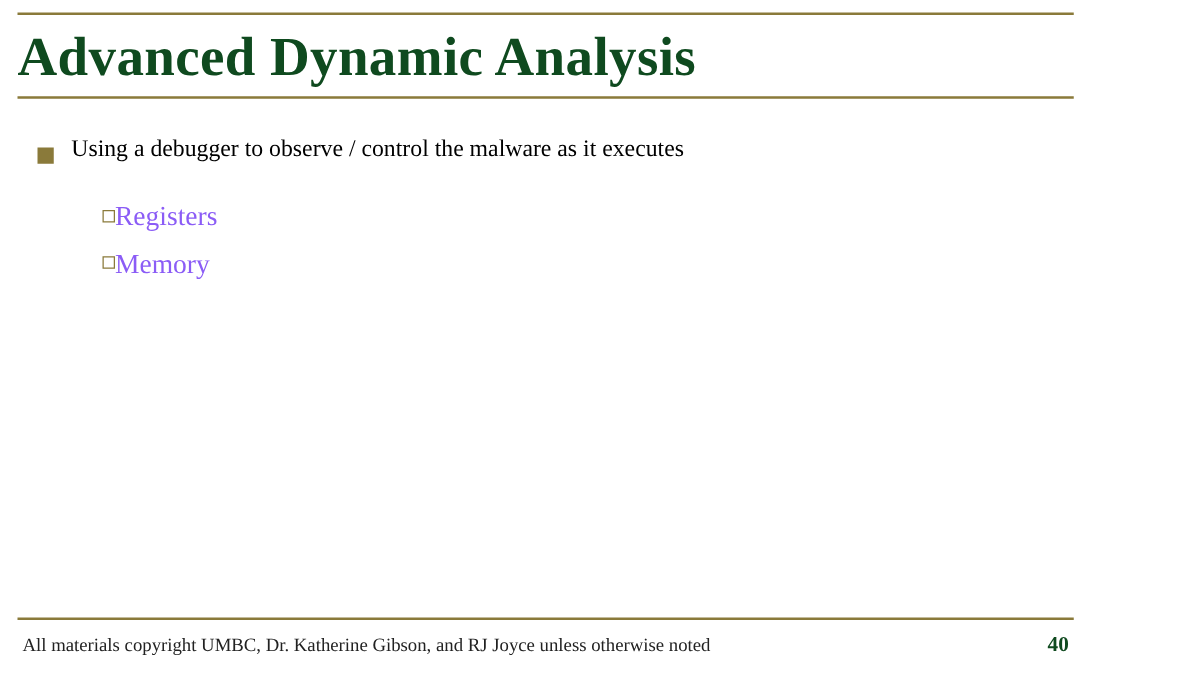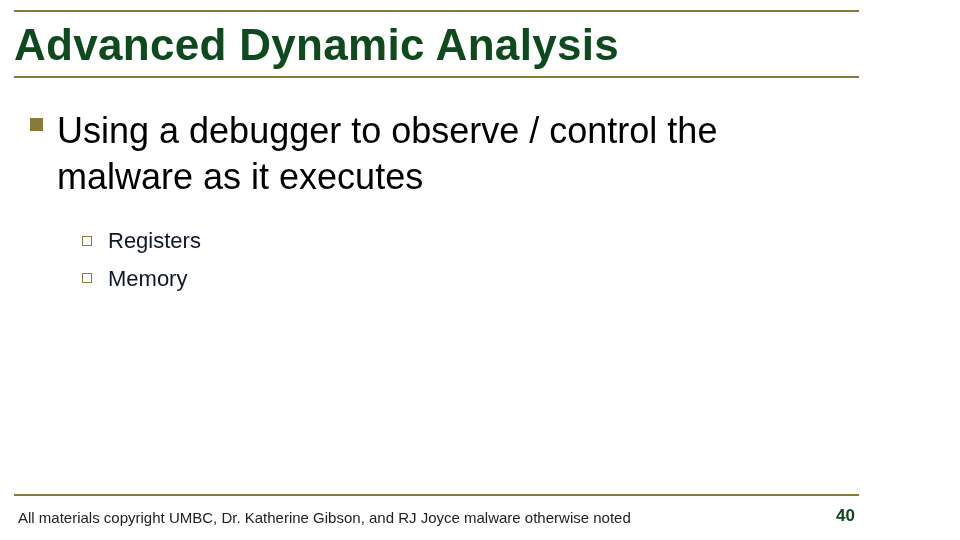--- a/index.html
+++ b/index.html
@@ -2,20 +2,21 @@
 <html><head>
 <meta charset="utf-8">
 <style>
   * { margin: 0; padding: 0; box-sizing: border-box; }
   html, body { width: 960px; height: 540px; font-family: Arial, Helvetica, sans-serif; background: #fff; color: #000; }
   .slide {
     position: relative;
     width: 873px;
     height: 540px;
     padding: 15px;
+    font-family: Liberation Serif, serif;
   }
   .top-rule {
     position: absolute;
     top: 10px;
     left: 14px;
     right: 14px;
     height: 2px;
     background: #8a7a3a;
   }
   .title {
@@ -33,43 +34,42 @@
   .content {
     position: absolute;
     top: 108px;
     left: 30px;
     right: 30px;
   }
   .level1 {
     display: flex;
     align-items: flex-start;
     gap: 14px;
-    font-size: 36px;
+    font-size: 19px;
     line-height: 1.28;
     color: #000;
   }
   .bullet-square {
     width: 13px;
     height: 13px;
     background: #8a7a3a;
     margin-top: 10px;
     flex: 0 0 auto;
   }
   .level1-text { flex: 1 1 auto; }
   .sublist {
     margin-top: 22px;
     margin-left: 52px;
   }
   .level2 {
     display: flex;
     align-items: center;
-    gap: 16px;
     font-size: 22px;
     line-height: 1.7;
-    color: #0f172a;
+    color: #8b5cf6;
   }
   .bullet-hollow {
     width: 10px;
     height: 10px;
     border: 1.6px solid #8a7a3a;
     background: transparent;
     flex: 0 0 auto;
   }
   .bottom-rule {
     position: absolute;
@@ -117,16 +117,16 @@
       </div>
       <div class="level2">
         <span class="bullet-hollow"></span>
         <span>Memory</span>
       </div>
     </div>
   </div>
 
   <div class="bottom-rule"></div>
 
-  <div class="footer">All materials copyright UMBC, Dr. Katherine Gibson, and RJ Joyce malware otherwise noted</div>
+  <div class="footer">All materials copyright UMBC, Dr. Katherine Gibson, and RJ Joyce unless otherwise noted</div>
   <div class="page-number">40</div>
 
 </div>
 
 </body></html>

